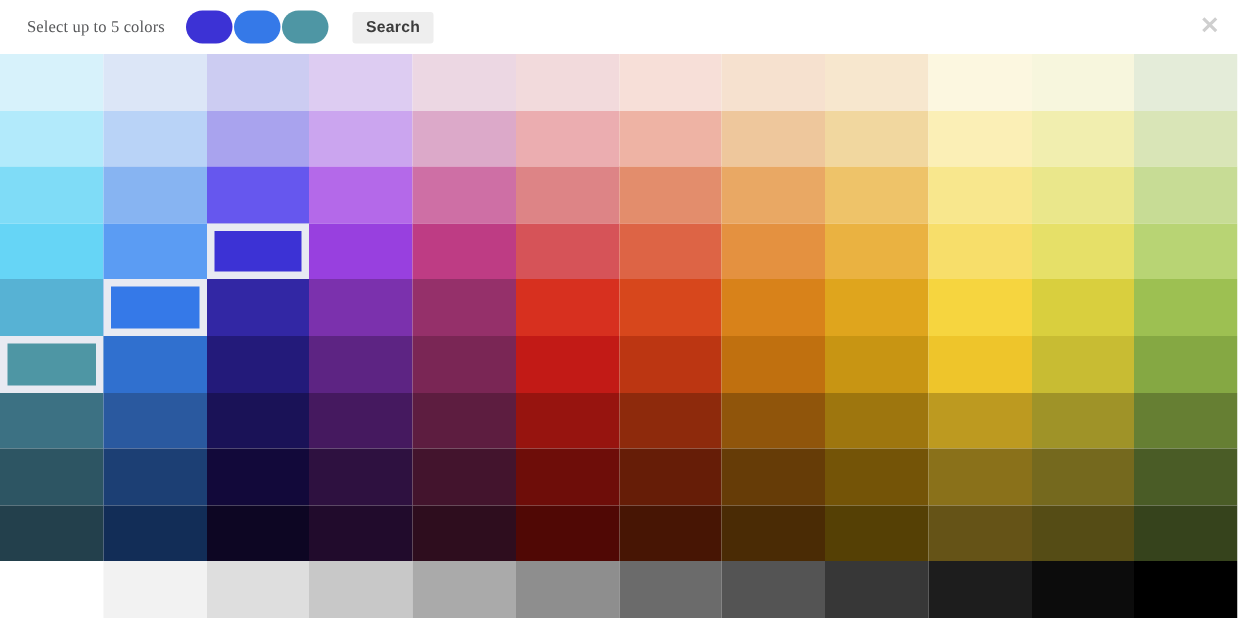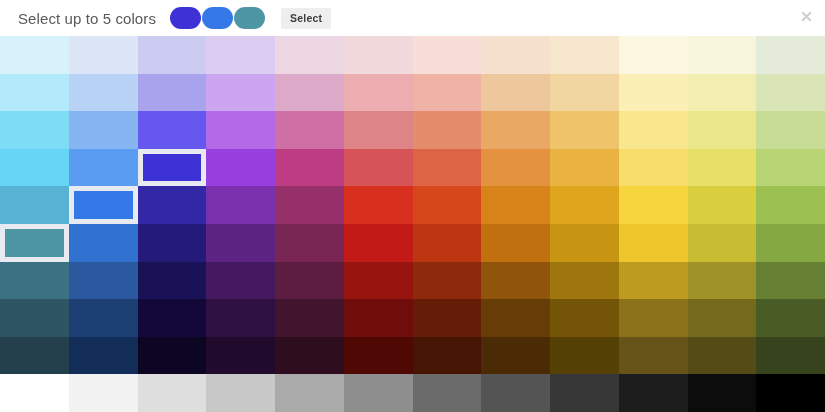--- a/index.html
+++ b/index.html
@@ -27,24 +27,25 @@
     top: 0;
     width: 825px;
     height: 36px;
     background: #ffffff;
     display: flex;
     align-items: center;
     padding-left: 18px;
   }
 
   #header-label {
-    font-size: 15px;
+    font-size: 11px;
     color: #58595b;
     letter-spacing: 0.1px;
     white-space: nowrap;
+    font-family: Liberation Serif, serif;
   }
 
   #swatch-strip {
     display: flex;
     align-items: center;
     margin-left: 14px;
     gap: 1px;
   }
 
   .swatch-pill {
@@ -126,21 +127,21 @@
 
   <div id="header">
     <span id="header-label">Select up to 5 colors</span>
 
     <div id="swatch-strip">
         <span class="swatch-pill" title="#3c32d5" style="background: rgb(60, 50, 213);"></span>
         <span class="swatch-pill" title="#3579e8" style="background: rgb(53, 121, 232);"></span>
         <span class="swatch-pill" title="#4e96a4" style="background: rgb(78, 150, 164);"></span>
       </div>
 
-    <button id="search-button">Select</button>
+    <button id="search-button">Search</button>
   </div>
 
   <button id="close-button">
     <svg width="11" height="11" viewBox="0 0 11 11">
       <path d="M1.2 1.2 L9.8 9.8 M9.8 1.2 L1.2 9.8" stroke="#cfcfcf" stroke-width="2.1" stroke-linecap="butt" fill="none"></path>
     </svg>
   </button>
 
   <div id="grid">
       <div class="cell" title="#d7f2fb" style="background: rgb(215, 242, 251);"></div>

